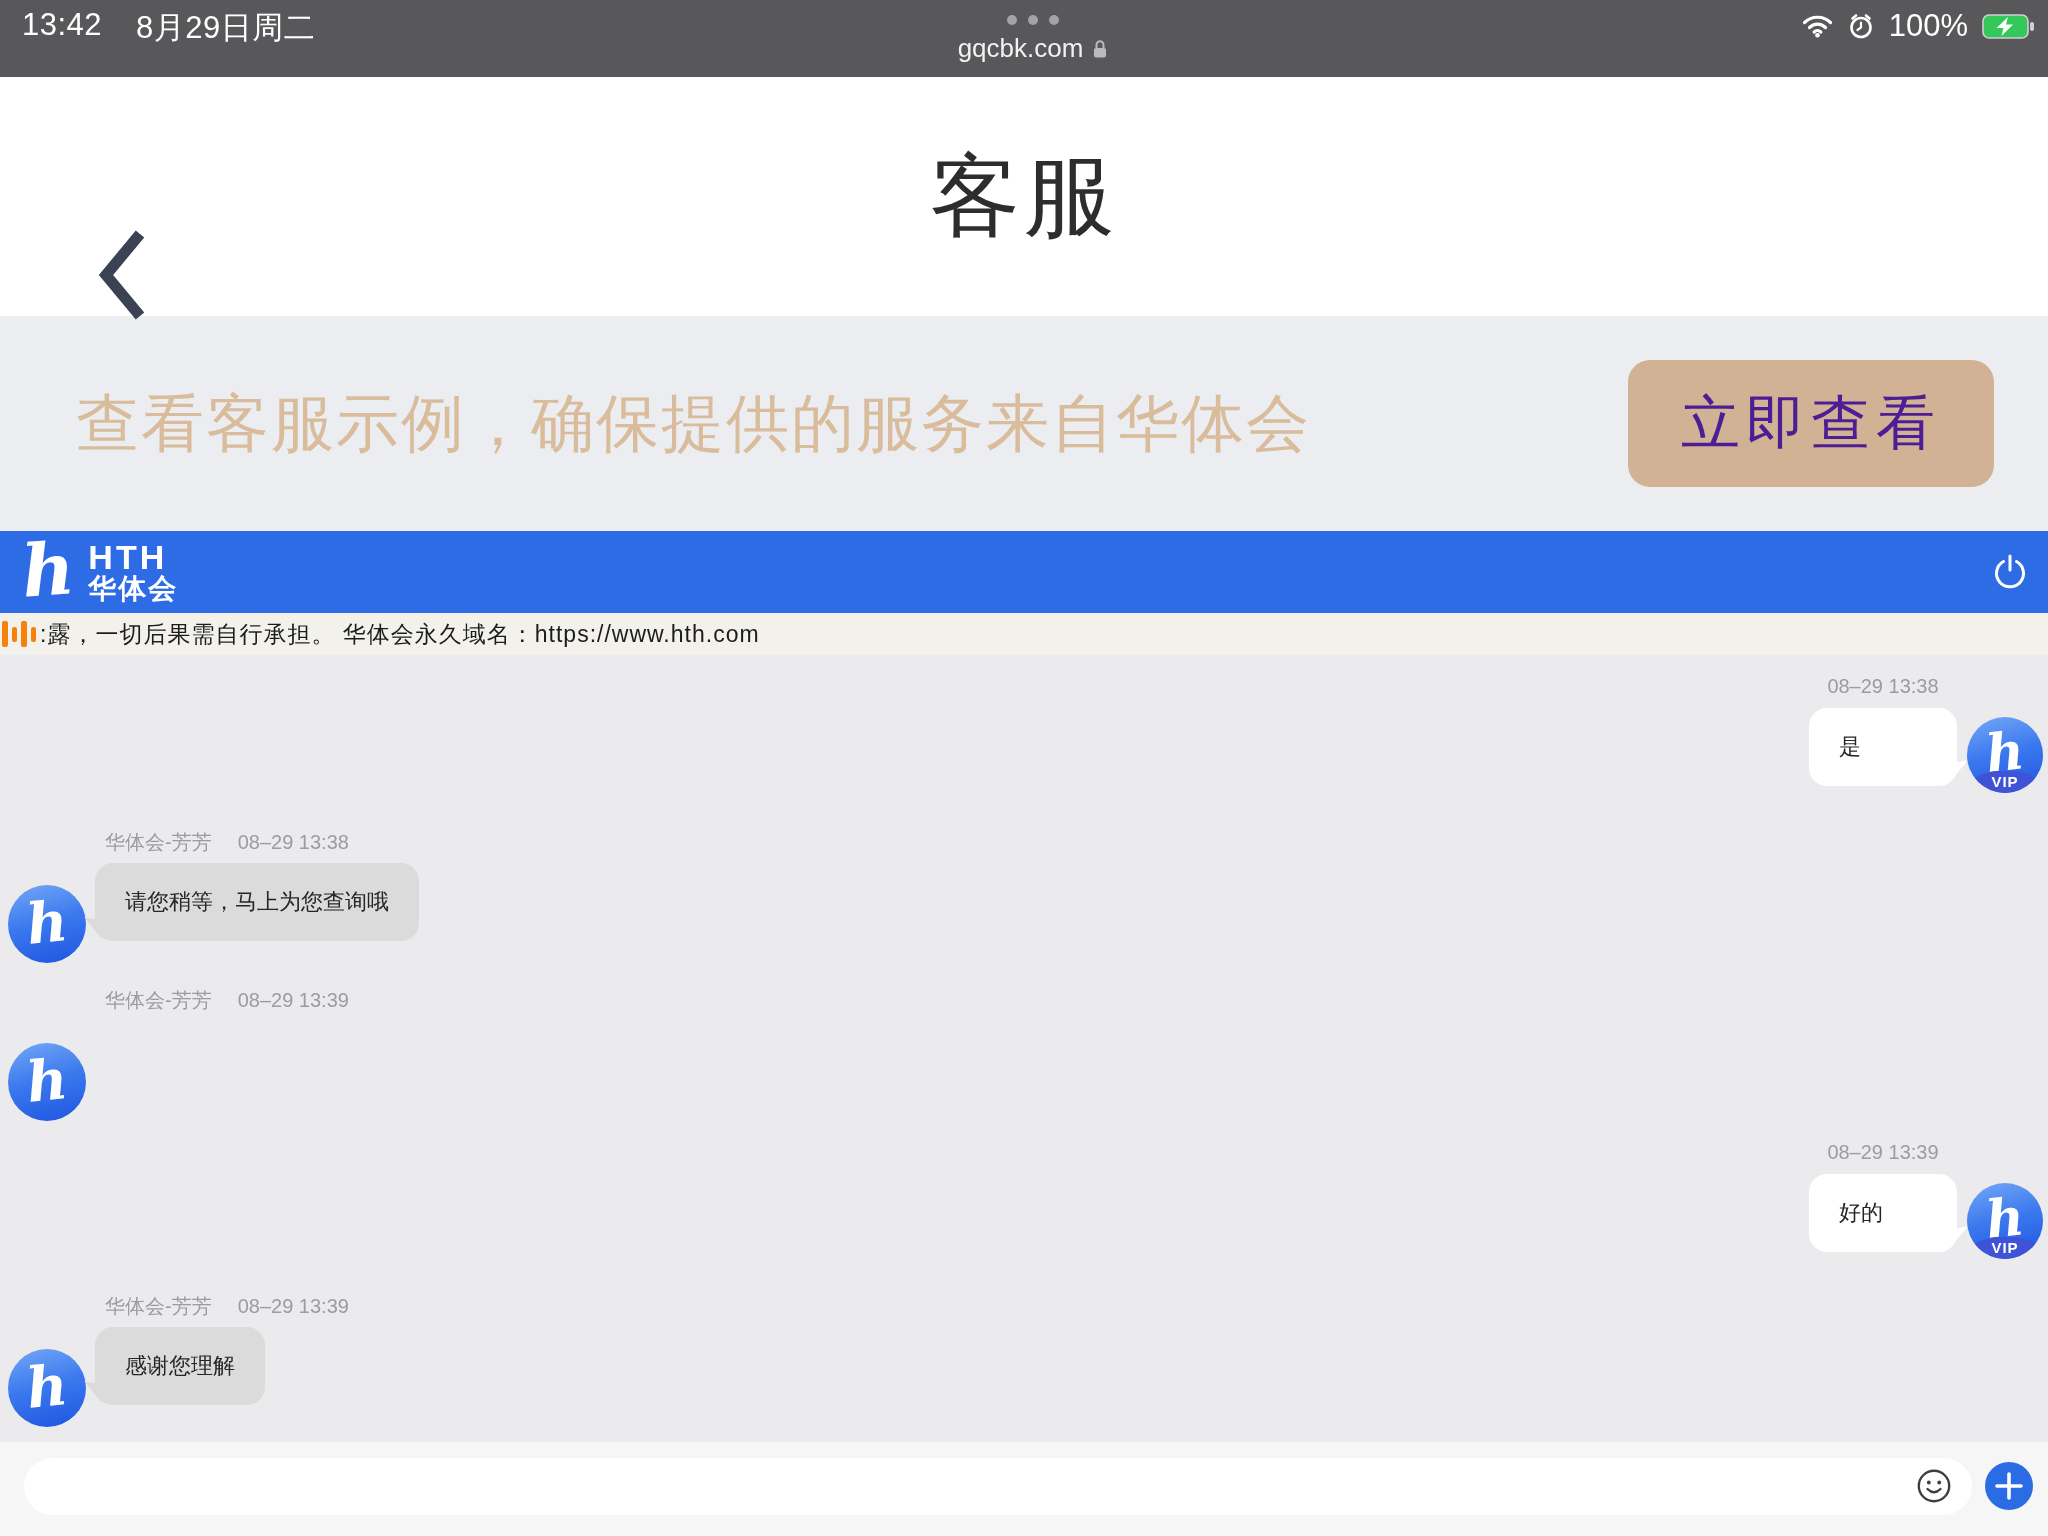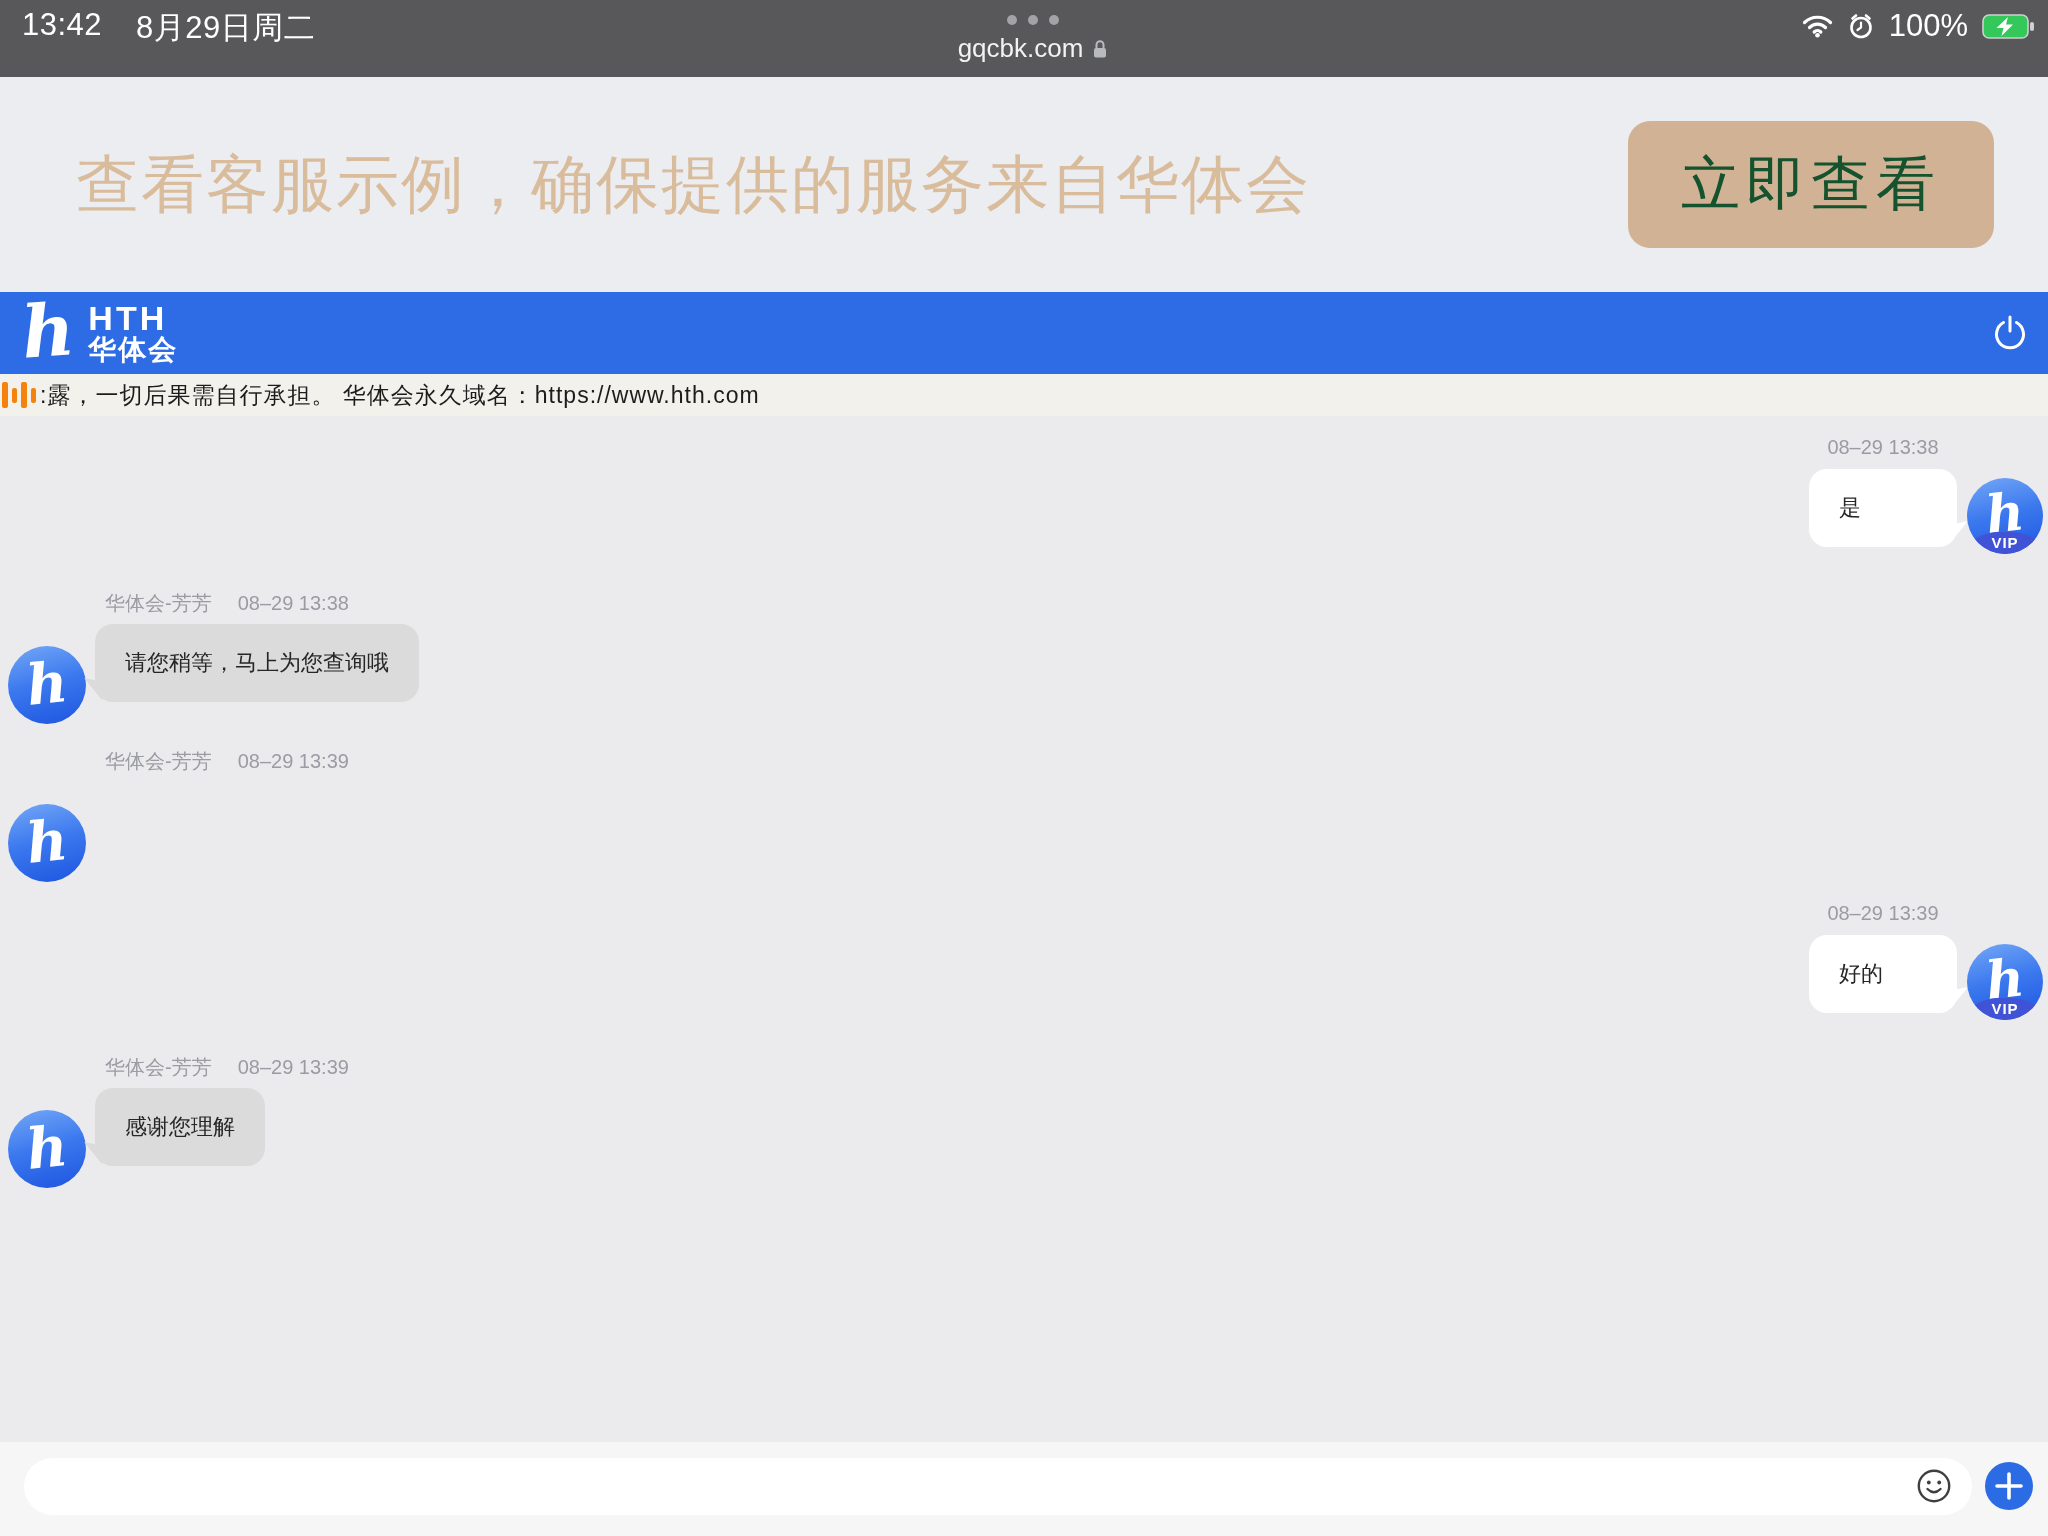--- a/index.html
+++ b/index.html
@@ -17,21 +17,21 @@
   .sb-right { position:absolute; right:14px; top:8px; display:flex; align-items:center; gap:14px; font-size:31px; font-weight:500; }
 
   
   .header { height:239px; background:#fff; position:relative; flex:none; }
   .back-btn { position:absolute; left:96px; top:152px; width:52px; height:92px; cursor:pointer; }
   .page-title { position:absolute; left:0; right:0; top:0; height:239px; display:flex; align-items:center; justify-content:center; font-size:90px; font-weight:500; color:#2D2D2D; letter-spacing:4px; }
 
   
   .promo { height:215px; background:#ECEDF1; display:flex; align-items:center; padding:0 54px 0 76px; flex:none; }
   .promo-text { flex:1; font-size:63px; color:#D9BC9B; letter-spacing:2px; white-space:nowrap; }
-  .promo-btn { width:366px; height:127px; background:#D2B294; border-radius:22px; color:#14532d; font-size:59px; display:flex; align-items:center; justify-content:center; letter-spacing:6px; cursor:pointer; flex:none; }
+  .promo-btn { width:366px; height:127px; background:#D2B294; border-radius:22px; color:#4c1d95; font-size:59px; display:flex; align-items:center; justify-content:center; letter-spacing:6px; cursor:pointer; flex:none; }
 
   
   .brandbar { height:82px; background:#2D6CE5; display:flex; align-items:center; padding:0 22px; position:relative; flex:none; }
   .logo { display:flex; align-items:center; }
   .logo-mark { font-family:"DejaVu Serif","Liberation Serif",serif; font-style:italic; font-weight:bold; font-size:72px; line-height:70px; color:#fff; transform:rotate(-4deg); margin-top:-4px; }
   .logo-text { margin-left:14px; color:#fff; display:flex; flex-direction:column; justify-content:center; }
   .logo-en { font-size:34px; font-weight:bold; letter-spacing:3px; line-height:34px; }
   .logo-cn { font-size:28px; font-weight:bold; line-height:30px; letter-spacing:2px; }
   .power-btn { position:absolute; right:18px; top:50%; transform:translateY(-50%); width:40px; height:40px; cursor:pointer; }
 
@@ -124,20 +124,26 @@
       </svg>
       <span>100%</span>
       <svg width="52" height="25" viewBox="0 0 52 25">
         <rect x="1" y="1" width="45" height="23" rx="6" fill="#34C759" stroke="#CFD0D2" stroke-width="1.6"></rect>
         <path d="M26 3 L14.5 14 H21.5 L19.5 22 L31 10.5 H24 Z" fill="#fff"></path>
         <rect x="48" y="8" width="4" height="9" rx="2" fill="#CFD0D2"></rect>
       </svg>
     </div>
   </div>
 
+  <div class="header">
+    <svg class="back-btn" viewBox="0 0 52 92">
+      <polyline points="44,5 10,46 44,87" fill="none" stroke="#3A4254" stroke-width="11"></polyline>
+    </svg>
+    <div class="page-title">客服</div>
+  </div>
 
   <div class="promo">
     <div class="promo-text">查看客服示例，确保提供的服务来自华体会</div>
     <div class="promo-btn">立即查看</div>
   </div>
 
   <div class="brandbar">
     <div class="logo">
       <span class="logo-mark">h</span>
       <span class="logo-text">

